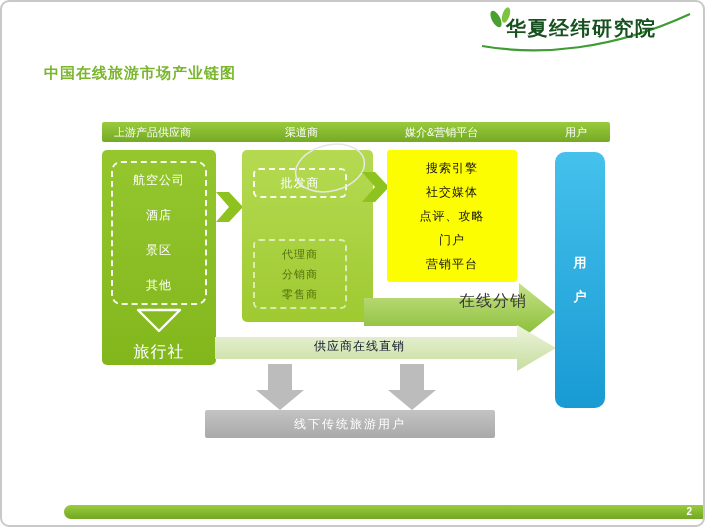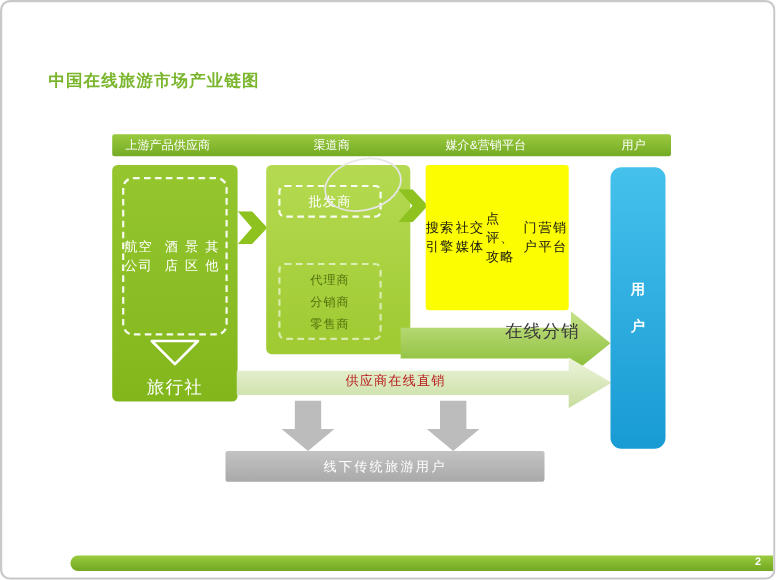--- a/index.html
+++ b/index.html
@@ -10,56 +10,64 @@
   .title{left:42px;top:25px;font-size:30px;font-weight:bold;color:#e53c22;letter-spacing:2px;white-space:nowrap;}
   .subtitle{left:42px;top:62px;font-size:15px;font-weight:bold;color:#7ab62c;letter-spacing:1px;white-space:nowrap;}
   .logo{left:478px;top:2px;width:224px;height:52px;}
   .logo-text{position:absolute;left:26px;top:11px;font-size:20px;font-weight:bold;color:#17511f;letter-spacing:1.5px;white-space:nowrap;}
   .colbar{left:100px;top:120px;width:508px;height:20px;background:linear-gradient(#9aca3e,#74aa24);border-radius:2px;}
   .colbar span{position:absolute;top:0;line-height:20px;font-size:11px;color:#fff;white-space:nowrap;}
   .supplier-box{left:100px;top:148px;width:114px;height:215px;border-radius:5px;
                 background:linear-gradient(#95c62e,#82b71c);}
   .supplier-dashed{position:absolute;left:9px;top:11px;width:92px;height:140px;
                    border:2px dashed rgba(255,255,255,.92);border-radius:10px;
-                   display:flex;flex-direction:row;justify-content:space-around;align-items:center;}
+                   display:flex;flex-direction:column;justify-content:space-around;align-items:center;}
   .supplier-dashed span{font-size:12px;color:#fff;letter-spacing:1px;}
   .agency{position:absolute;left:0;top:192px;width:100%;text-align:center;font-size:16px;color:#fff;letter-spacing:1px;}
   .channel-box{left:240px;top:148px;width:120px;height:172px;border-radius:5px;
                background:linear-gradient(#b5da52,#9fca31);padding-left:11px;}
   .wholesaler{position:absolute;left:11px;top:18px;width:94px;height:30px;box-sizing:border-box;
               border:2px dashed rgba(255,255,255,.92);border-radius:6px;
               display:flex;align-items:center;justify-content:center;font-size:12px;color:#fff;letter-spacing:1px;}
   .resellers{position:absolute;left:11px;top:89px;width:94px;height:70px;box-sizing:border-box;
              border:2px dashed rgba(255,255,255,.6);border-radius:6px;
              display:flex;flex-direction:column;justify-content:space-around;align-items:center;padding:3px 0;}
   .resellers span{font-size:11px;color:#53700c;letter-spacing:1px;}
   .media-box{left:385px;top:148px;width:130px;height:132px;border-radius:3px;background:#fdfd02;
-             display:flex;flex-direction:row;justify-content:space-around;align-items:center;padding:6px 0;box-sizing:border-box;}
+             display:flex;flex-direction:column;justify-content:space-around;align-items:center;padding:6px 0;box-sizing:border-box;}
   .media-box span{font-size:12px;color:#151515;letter-spacing:1px;}
   .user-box{left:553px;top:150px;width:50px;height:256px;border-radius:10px;
             background:linear-gradient(#45c1ec,#189ad3);
             display:flex;flex-direction:column;justify-content:center;align-items:center;gap:16px;}
   .user-box span{font-size:13px;color:#fff;font-weight:bold;}
   .lbl-distribution{left:457px;top:277px;font-size:16px;color:#3a3a3a;letter-spacing:1px;white-space:nowrap;margin-top:12px;}
-  .lbl-direct{left:312px;top:336px;font-size:12px;color:#b91c1c;letter-spacing:1px;white-space:nowrap;}
+  .lbl-direct{left:312px;top:336px;font-size:12px;color:#0f172a;letter-spacing:1px;white-space:nowrap;}
   .offline-bar{left:203px;top:408px;width:290px;height:28px;border-radius:2px;
                background:linear-gradient(#c3c3c3,#a9a9a9);
                display:flex;align-items:center;justify-content:center;}
   .offline-bar span{font-size:12px;color:#fff;letter-spacing:2px;}
   .footer{left:62px;right:0;top:503px;height:14px;border-radius:7px 0 0 7px;
           background:linear-gradient(#9bcb3e,#72a723);}
   .pagenum{position:absolute;right:11px;top:1px;font-size:10px;font-weight:bold;color:#fff;}
 </style>
 </head>
 <body>
 
 <div class="slide">
 
   <div class="abs subtitle">中国在线旅游市场产业链图</div>
 
+  <div class="abs logo">
+    <svg width="224" height="52" viewBox="0 0 224 52">
+      <ellipse cx="16" cy="15" rx="4.2" ry="9" fill="#4aa02e" transform="rotate(-28 16 15)"></ellipse>
+      <ellipse cx="26" cy="11" rx="3.6" ry="8" fill="#7ec242" transform="rotate(18 26 11)"></ellipse>
+      <path d="M2 42 C 60 52, 132 46, 210 10" stroke="#3f9c33" stroke-width="2.2" fill="none"></path>
+    </svg>
+    <span class="logo-text">华夏经纬研究院</span>
+  </div>
 
   <div class="abs colbar">
     <span style="left:12px">上游产品供应商</span>
     <span style="left:183px">渠道商</span>
     <span style="left:303px">媒介&amp;营销平台</span>
     <span style="left:463px">用户</span>
   </div>
 
   <div class="abs supplier-box">
     <div class="supplier-dashed">

